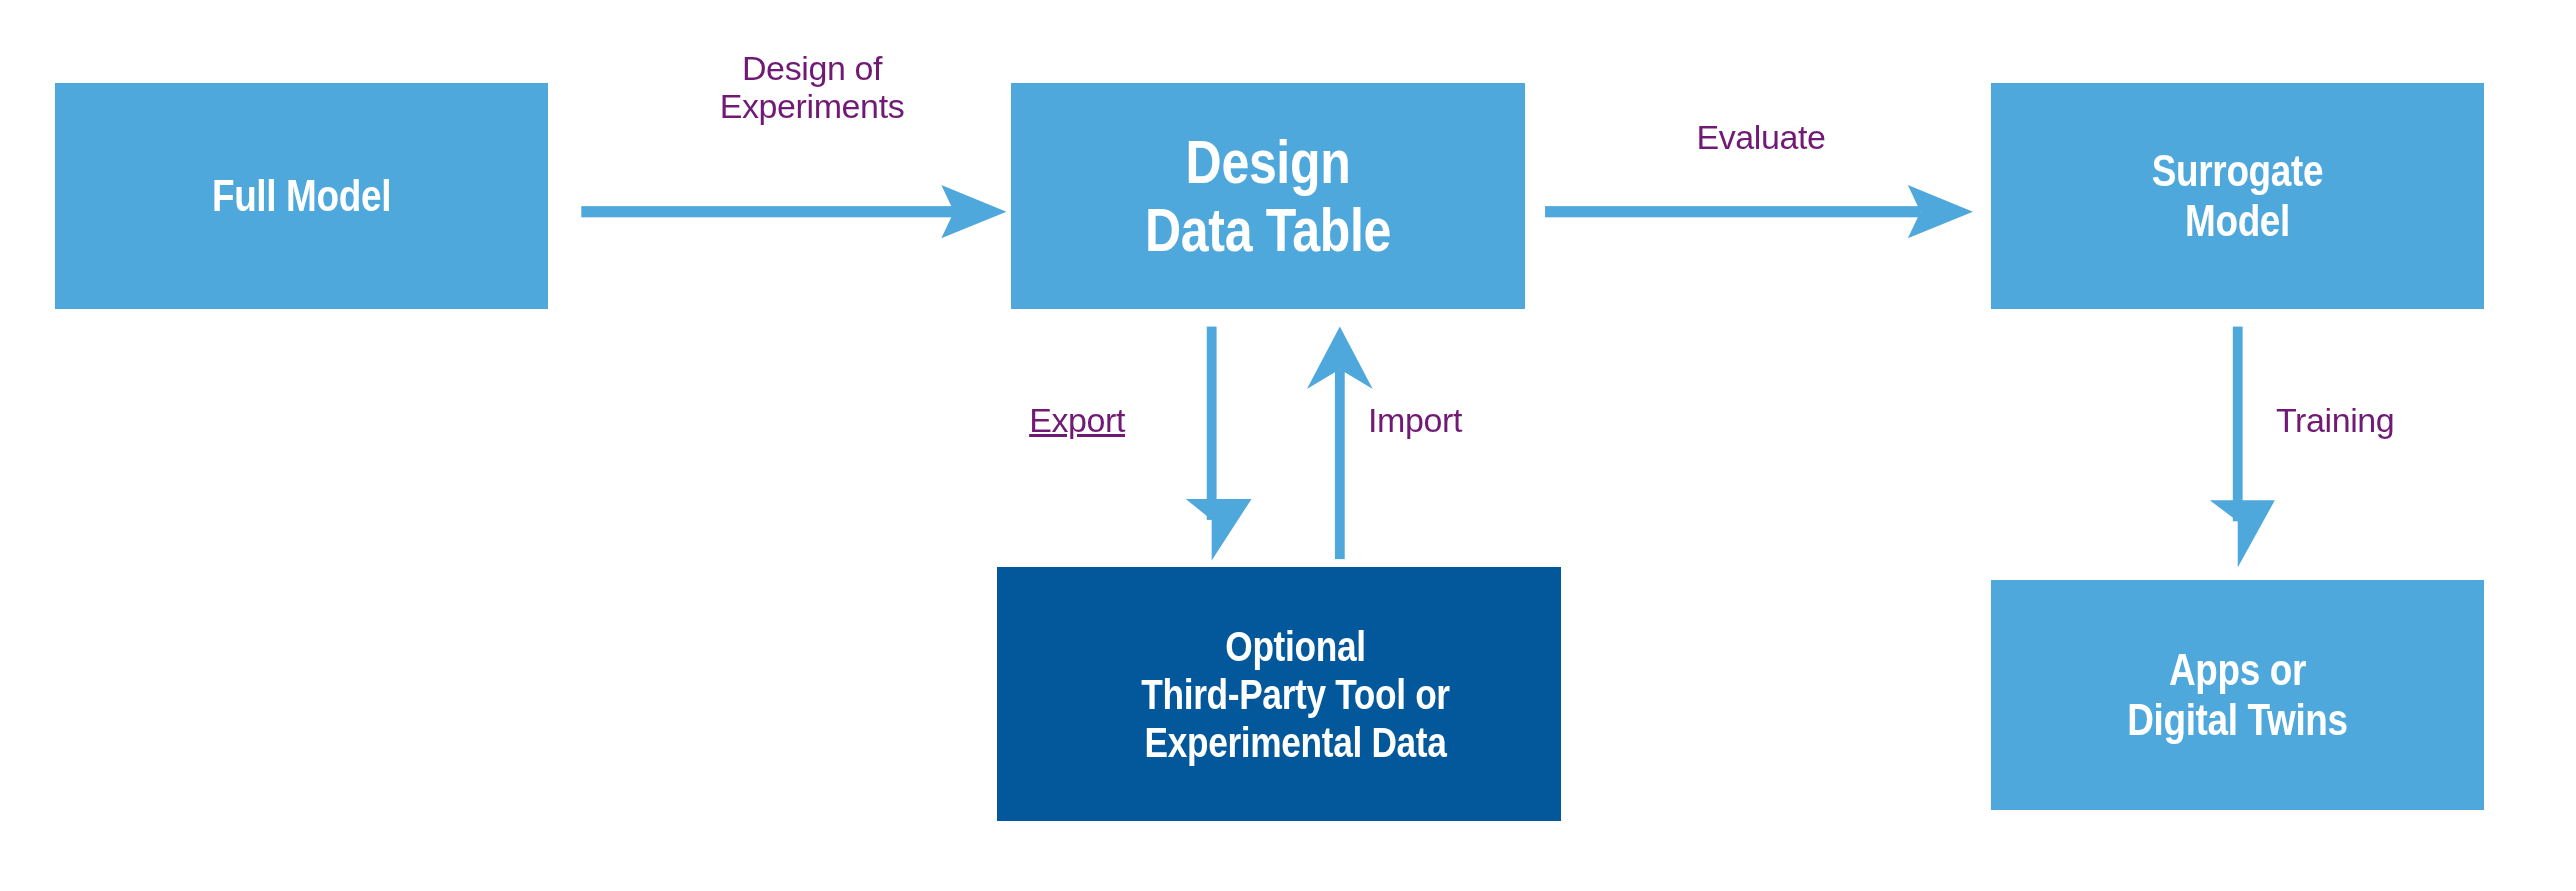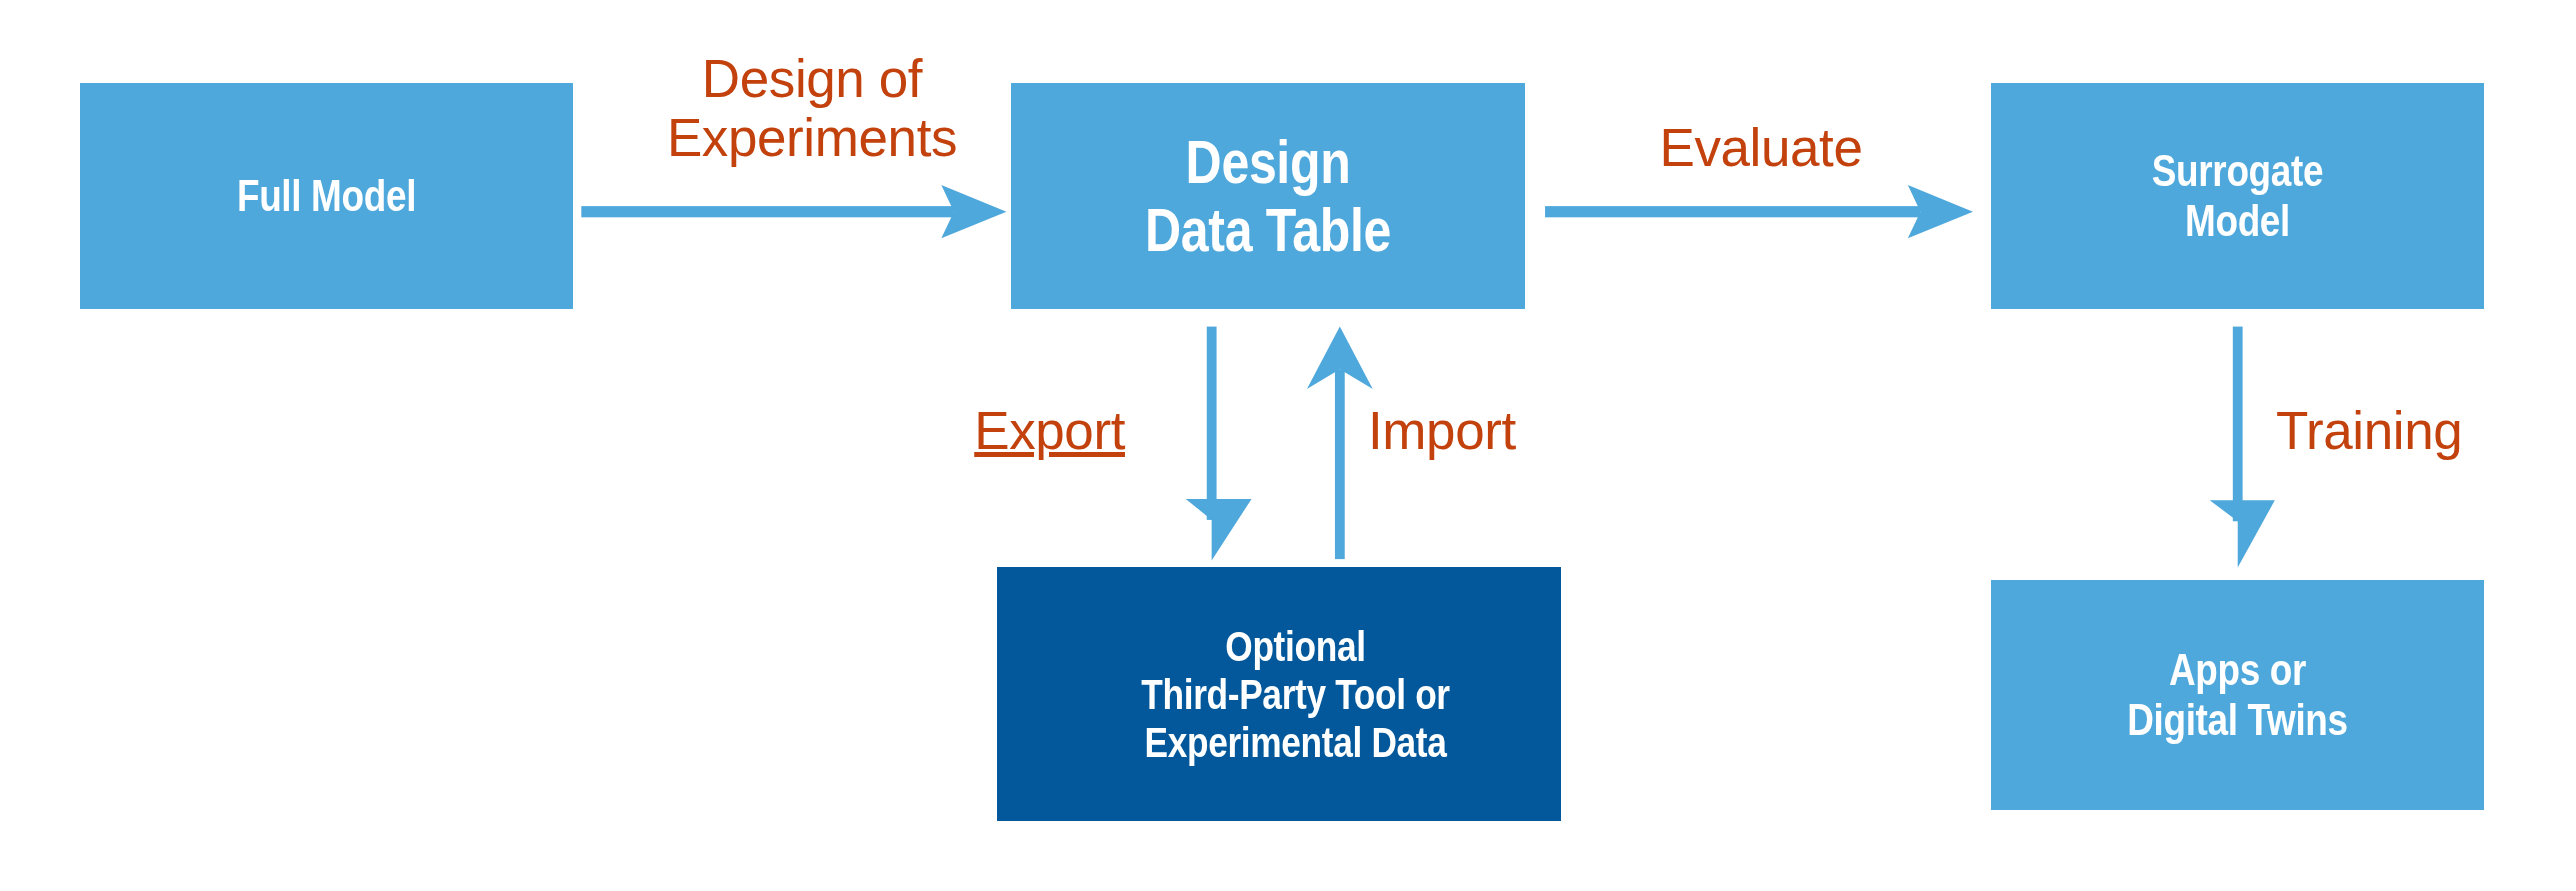--- a/index.html
+++ b/index.html
@@ -39,21 +39,21 @@
 
   .box-label {
     display: block;
     width: 100%;
     white-space: pre-line;
     transform: scaleX(0.82);
   }
 
   
   #box-full-model {
-    left: 80px;  top: 83px;  width: 493px;  height: 226px;
+    left: 55px;  top: 83px;  width: 493px;  height: 226px;
     font-size: 45px;
   }
   #box-design-data-table {
     left: 1011px; top: 83px; width: 514px; height: 226px;
     font-size: 61px;
   }
   #box-surrogate-model {
     left: 1991px; top: 83px; width: 493px; height: 226px;
     font-size: 45px;
   }
@@ -62,22 +62,22 @@
     font-size: 43px;
   }
   #box-apps-digital-twins {
     left: 1991px; top: 580px; width: 493px; height: 230px;
     font-size: 45px;
   }
 
   
   .conn-label {
     position: absolute;
-    color: #c2410c;
-    font-size: 53px;
+    color: #701a75;
+    font-size: 34px;
     font-weight: normal;
     line-height: 1.12;
     white-space: pre-line;
     font-family: "Liberation Sans", "DejaVu Sans", sans-serif;
     letter-spacing: -0.4px;
   }
   #label-design-of-experiments {
     left: 658px;  top: 49px;  width: 308px; text-align: center;
   }
   #label-training {

